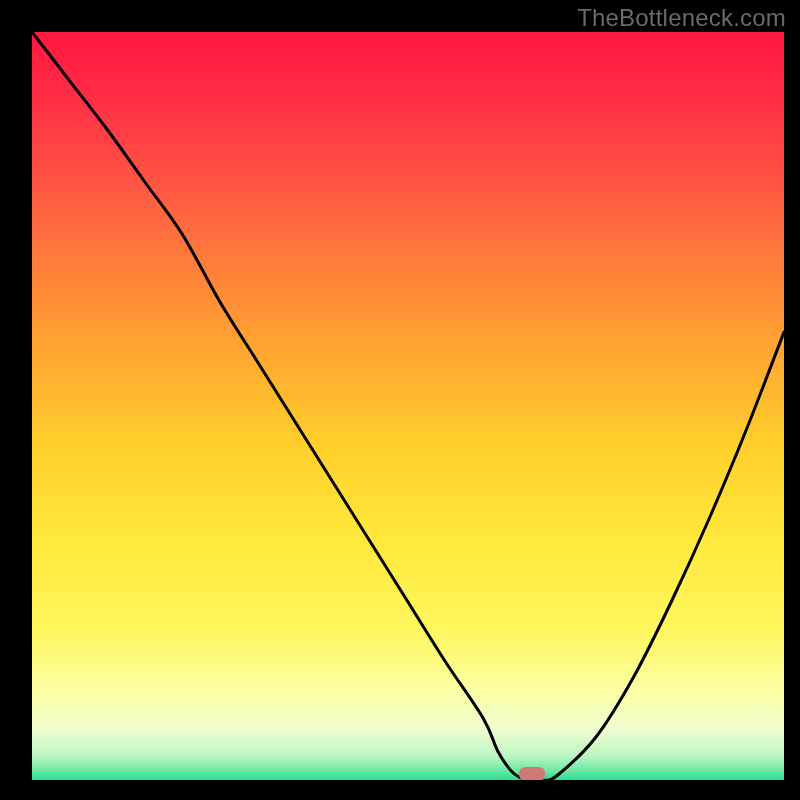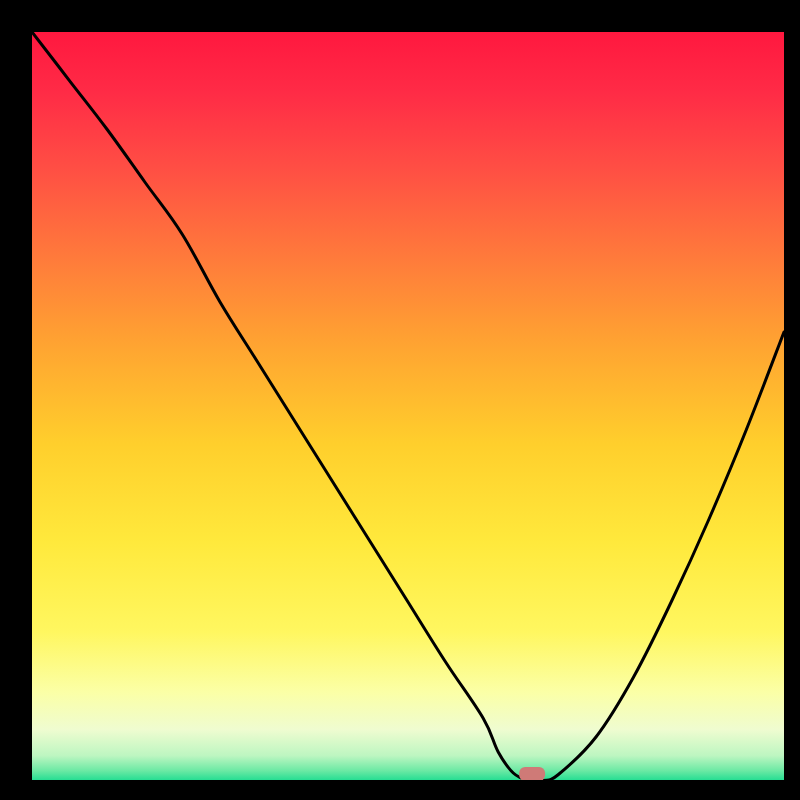--- a/index.html
+++ b/index.html
@@ -49,20 +49,21 @@
     stroke-linejoin: round;
   }
   .marker {
     fill: #cf7a77;
   }
 </style>
 </head>
 <body>
 <div class="stage">
 
+  <div class="watermark">TheBottleneck.com</div>
 
   <div class="plot">
     <svg viewBox="0 0 752 750" preserveAspectRatio="none">
       <defs>
         <linearGradient id="bg-grad" x1="0" y1="0" x2="0" y2="1">
           <stop offset="0" stop-color="#ff183f"></stop>
           <stop offset="0.08" stop-color="#ff2b46"></stop>
           <stop offset="0.18" stop-color="#ff4e44"></stop>
           <stop offset="0.30" stop-color="#ff7a3b"></stop>
           <stop offset="0.42" stop-color="#ffa531"></stop>

